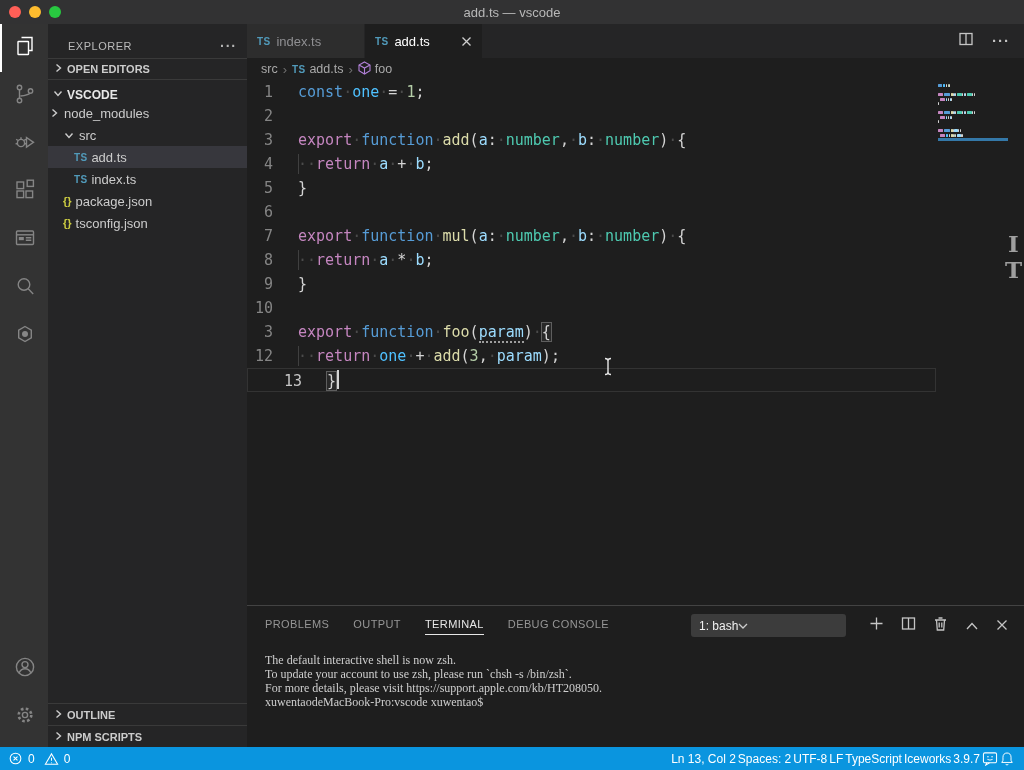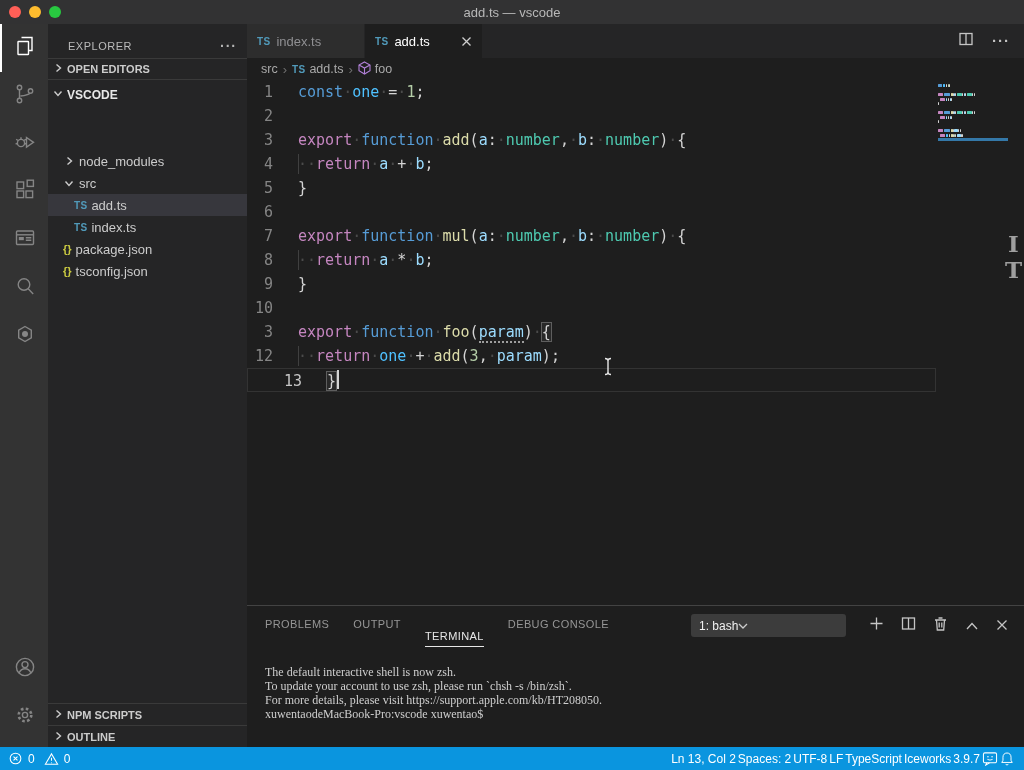--- a/index.html
+++ b/index.html
@@ -81,21 +81,21 @@
   .mm-row span { display:inline-block; height:3px; border-radius:0.5px; }
   .mm-cursorline { position:absolute; left:0; right:0; top:54px; height:3px; background:#3478a8; }
 
   .side-letter { position:absolute; font-family:"DejaVu Serif", serif; font-weight:bold; font-size:23px; color:#9f9f9f; }
   .ibeam { position:absolute; }
 
   
   .panel { height:142px; flex:0 0 142px; border-top:1px solid #434343; position:relative; background:#1e1e1e; }
   .panel-tabs { display:flex; gap:24px; padding:12px 0 0 18px; font-size:11px; letter-spacing:0.4px; color:#969696; }
   .panel-tab { padding-bottom:4px; }
-  .panel-tab.active { color:#e7e7e7; border-bottom:1px solid #e7e7e7;margin-top:12px; }
+  .panel-tab.active { color:#e7e7e7; border-bottom:1px solid #e7e7e7; }
   .panel-actions { position:absolute; right:16px; top:8px; display:flex; align-items:center; gap:17px; }
   .panel-actions svg { stroke:#c5c5c5; fill:none; stroke-width:1.3; }
   .term-select { width:155px; height:23px; background:#3c3c3c; border-radius:3px; display:flex; align-items:center; padding:0 8px; font-size:12px; color:#f0f0f0; margin-right:6px; }
   .term-select svg { margin-left:auto; stroke:#cccccc; fill:none; stroke-width:1.3; }
   .terminal-body { padding:18px 0 0 18px; font-family:Liberation Serif, serif; font-size:12px; line-height:14px; color:#cfcfcf; }
   .terminal-body div { white-space:pre; }
 
   
   .statusbar { height:23px; flex:0 0 23px; display:flex; align-items:center; color:#ffffff; font-size:12px; padding:0 10px 0 8px; }
   .sb-left { display:flex; align-items:center; gap:5px; }
@@ -195,21 +195,21 @@
             </svg></span>
         <span>OPEN EDITORS</span>
       </div>
       <div class="root-row">
         <span class="chev"><svg width="12" height="12" viewBox="0 0 12 12">
               <path d="M2.5 4.5l3.5 4 3.5-4"></path>
             </svg></span>
         <span>VSCODE</span>
       </div>
       <div class="tree" id="file-tree">
-          <div class="tree-row" style="padding-left: 15px; margin-top: 48px;">
+          <div class="tree-row" style="">
             <span class="chev">
               <svg width="12" height="12" viewBox="0 0 12 12" style="stroke:#ccc;fill:none;stroke-width:1.4">
                 <path d="M4.5 2.5l4 3.5-4 3.5"></path>
               </svg>
             </span>
             <span>node_modules</span>
           </div>
           <div class="tree-row" style="padding-left: 15px;">
             <span class="chev">
               <svg width="12" height="12" viewBox="0 0 12 12" style="stroke:#ccc;fill:none;stroke-width:1.4">
@@ -233,27 +233,27 @@
           <div class="tree-row" style="padding-left: 15px;">
             <span class="icon-json">{}</span>
             <span>tsconfig.json</span>
           </div>
         </div>
       <div class="sb-bottom">
         <div class="sb-section">
           <span class="chev"><svg width="12" height="12" viewBox="0 0 12 12">
                 <path d="M4.5 2.5l4 3.5-4 3.5"></path>
               </svg></span>
-          <span>NPM SCRIPTS</span>
+          <span>OUTLINE</span>
         </div>
         <div class="sb-section">
           <span class="chev"><svg width="12" height="12" viewBox="0 0 12 12">
                 <path d="M4.5 2.5l4 3.5-4 3.5"></path>
               </svg></span>
-          <span>OUTLINE</span>
+          <span>NPM SCRIPTS</span>
         </div>
       </div>
     </div>
 
     <div class="editor-region">
       <div class="tabbar">
         <div id="tabs" style="display:flex;">
             <div class="tab">
               <span class="icon-ts">TS</span>
               <span>index.ts</span>

